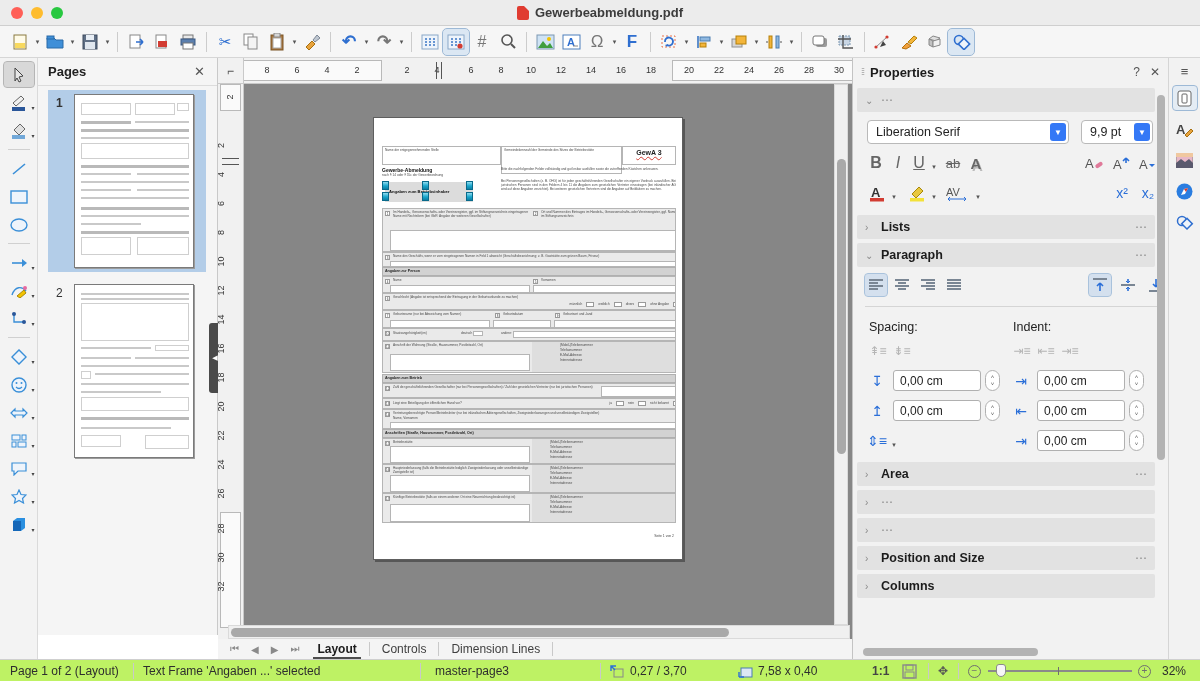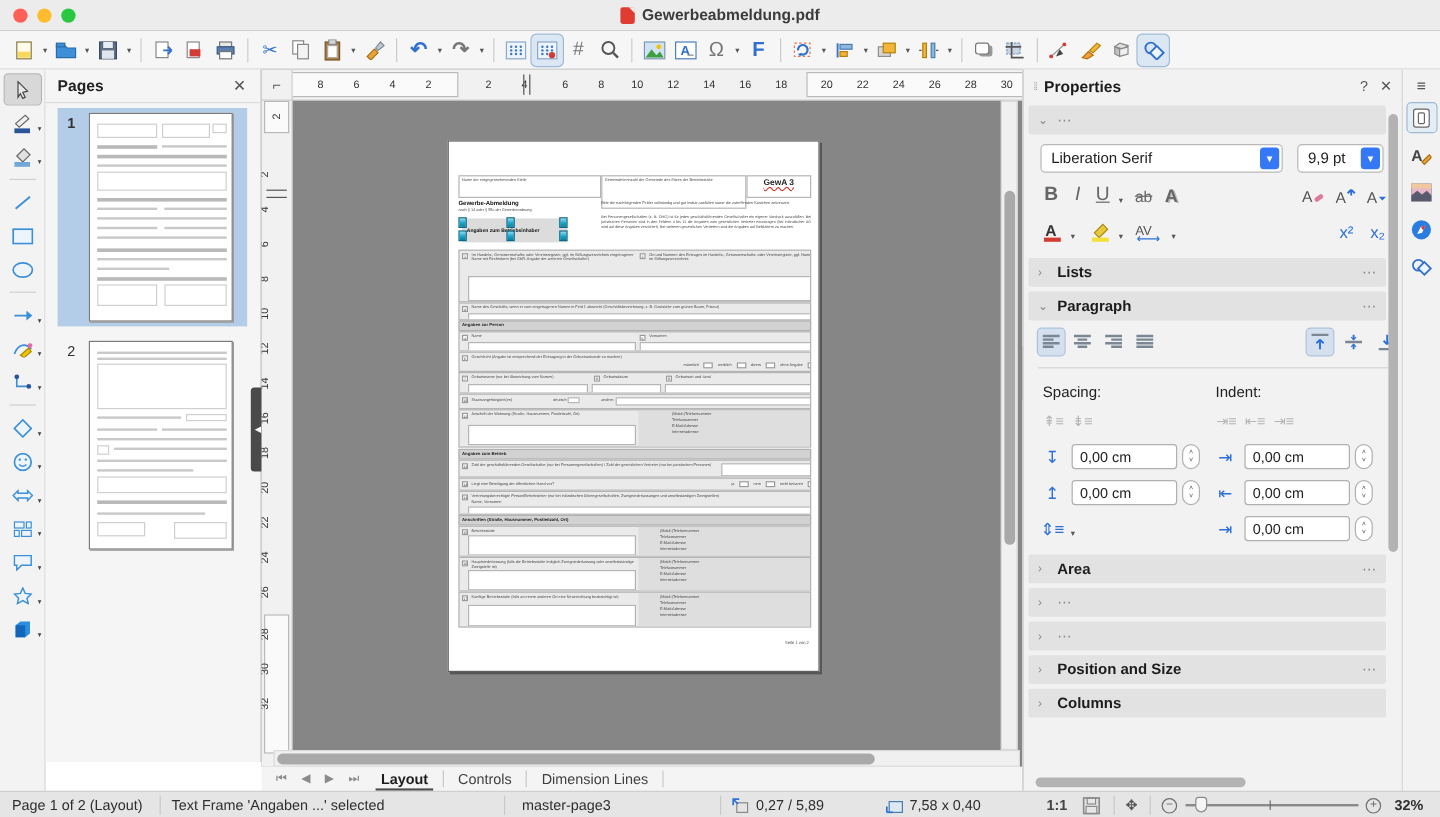--- a/index.html
+++ b/index.html
@@ -105,21 +105,21 @@
   .stepper { position:absolute; width:15px; height:21px; background:#fff; border:1px solid #b0b0b0; border-radius:8px; display:flex; flex-direction:column; align-items:center; justify-content:center; font-size:6px; color:#555; line-height:1.1; }
   .grayed { color:#b5b5b5 !important; }
   .blueic { color:#2b6fd8; }
 
   
   #tabstrip { left:1168px; top:58px; width:32px; height:601px; background:#f2f2f2; border-left:1px solid #d5d5d5; display:flex; flex-direction:column; align-items:center; padding-top:6px; gap:7px; }
   .stripbtn { width:24px; height:24px; display:flex; align-items:center; justify-content:center; border-radius:3px; }
   .stripbtn.active { background:#e4ecf4; outline:1px solid #9db9d6; }
 
   
-  #statusbar { left:0; top:659px; width:1200px; height:22px; background:#e5e5e5; border-top:1px solid #cfcfcf; font-size:12px; color:#2e2e2e; }
+  #statusbar { left:0; top:659px; width:1200px; height:22px; background:#bef264; border-top:1px solid #cfcfcf; font-size:12px; color:#2e2e2e; }
   #statusbar .abs { display:flex; align-items:center; height:22px; white-space:nowrap; }
   .ssep { position:absolute; top:3px; width:1px; height:16px; background:#c9c9c9; }
   .slidertrack { position:absolute; top:10px; height:2px; background:#8a8a8a; }
   .sliderhandle { position:absolute; width:10px; height:13px; background:#f6f6f6; border:1px solid #8a8a8a; border-radius:3px 3px 5px 5px; }
   .zcirc { width:13px; height:13px; border:1.4px solid #6f6f6f; border-radius:50%; color:#6f6f6f; font-size:10px; display:flex; align-items:center; justify-content:center; line-height:1; }
 </style>
 </head>
 <body>
 
 <div class="abs" id="titlebar">
@@ -1018,21 +1018,21 @@
   <span class="abs" style="left:143px;">Text Frame 'Angaben ...' selected</span>
   <span class="ssep" style="left:420px;"></span>
   <span class="abs" style="left:435px;">master-page3</span>
   <span class="ssep" style="left:600px;"></span>
   <span class="abs" style="left:610px;">
       <svg class="ic" width="14" height="13">
         <rect x="4" y="4" width="9" height="8" fill="none" stroke="#888"></rect>
         <path d="M1 6V1h5M1 1l4 4" stroke="#2b6fd8" stroke-width="1.4" fill="none"></path>
       </svg>
     </span>
-  <span class="abs" style="left:630px;">0,27 / 5,89</span>
+  <span class="abs" style="left:630px;">0,27 / 3,70</span>
   <span class="abs" style="left:738px;">
       <svg class="ic" width="15" height="13">
         <rect x="3" y="3" width="11" height="9" fill="#dce8f4" stroke="#4a7cb0"></rect>
         <path d="M1 12V7m0 5h5" stroke="#2b6fd8" stroke-width="1.4"></path>
       </svg>
     </span>
   <span class="abs" style="left:758px;">7,58 x 0,40</span>
   <span class="abs" style="left:872px; font-weight:bold; color:#444;">1:1</span>
   <span class="abs" style="left:902px;">
       <svg class="ic" width="15" height="15">
@@ -1046,14 +1046,14 @@
   <span class="ssep" style="left:958px;"></span>
   <span class="abs" style="left:968px;">
       <span class="zcirc">−</span>
     </span>
   <span class="slidertrack" style="left:988px; width:144px;"></span>
   <div class="abs" style="left:1058px; top:7px; width:1px; height:8px; background:#6f6f6f;"></div>
   <div class="sliderhandle" style="left:996px; top:4px;"></div>
   <span class="abs" style="left:1138px;">
       <span class="zcirc">+</span>
     </span>
-  <span class="abs" style="left:1162px;font-weight:bold;">32%</span>
+  <span class="abs" style="left:1162px;">32%</span>
 </div>
 
 </body></html>

